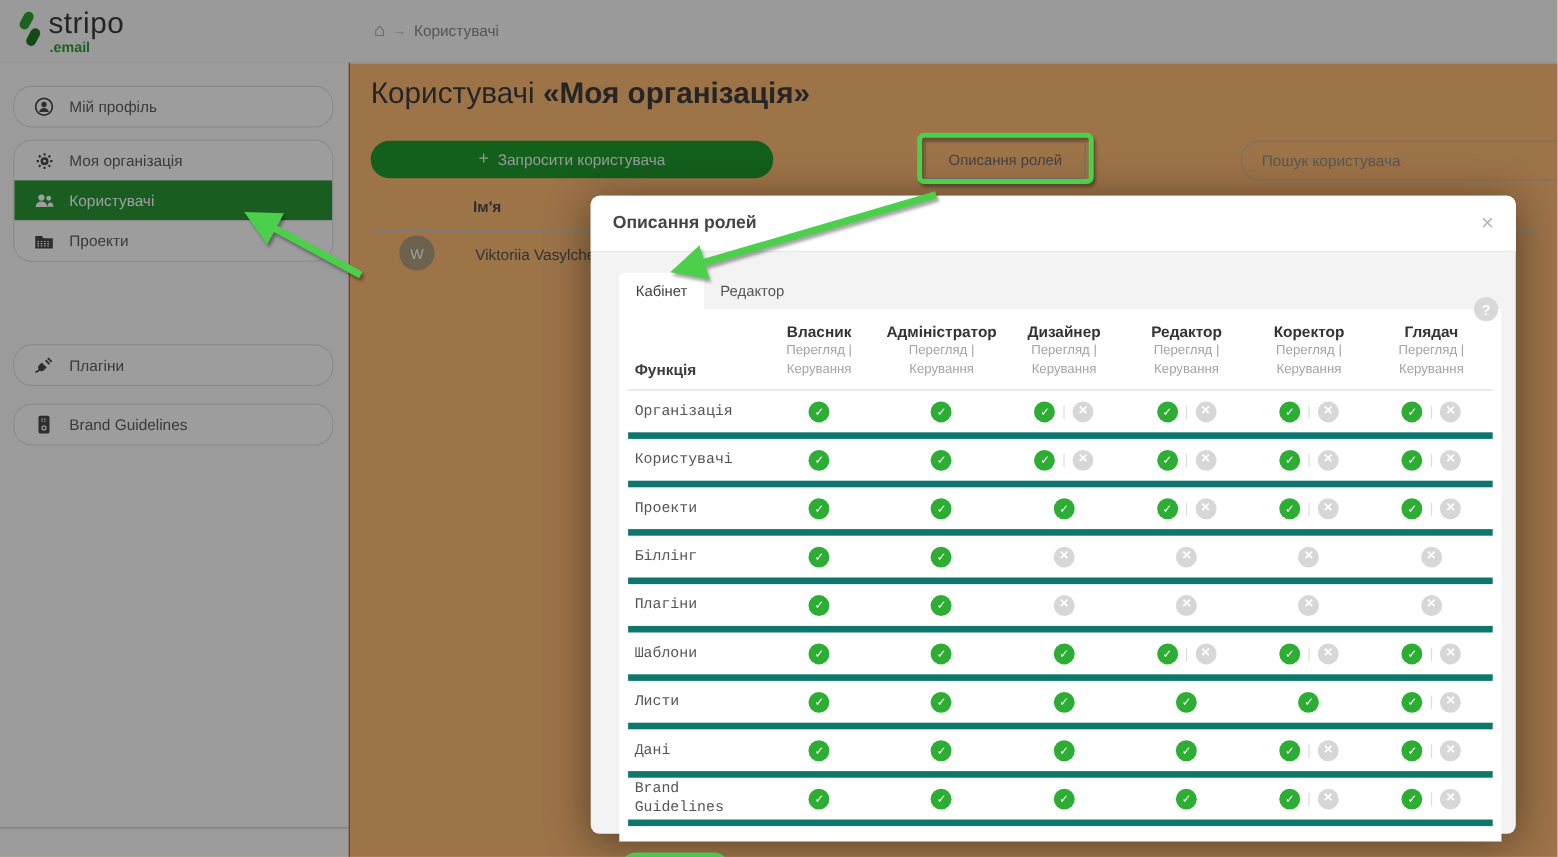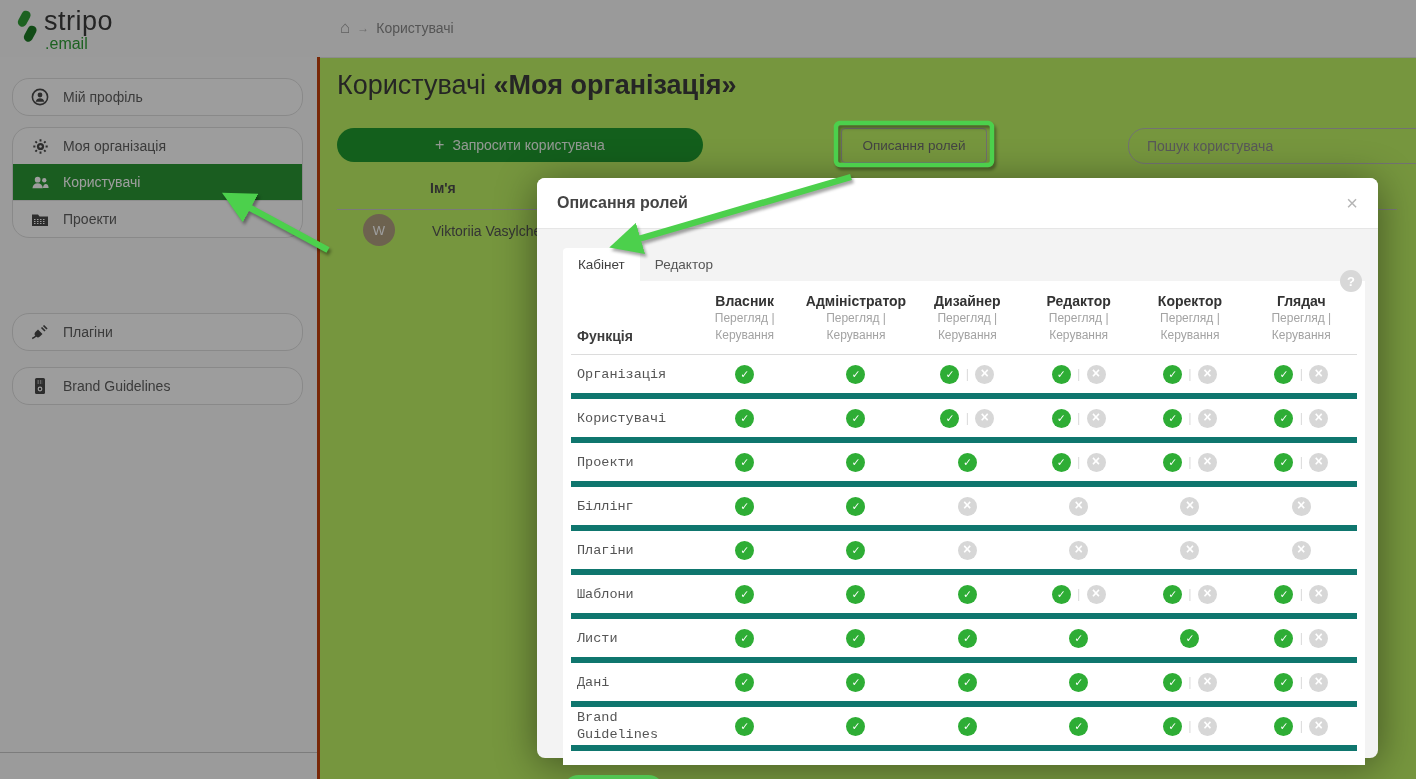--- a/index.html
+++ b/index.html
@@ -1,30 +1,30 @@
 <!DOCTYPE html>
 <html><head>
 <meta charset="utf-8">
 <style>
   html,body{margin:0;padding:0;}
   .stage{position:relative;width:1416px;height:779px;overflow:hidden;
-         background:#bef264;font-family:"Liberation Sans",sans-serif;}
+         background:#fdba74;font-family:"Liberation Sans",sans-serif;}
   
   .app{position:absolute;inset:0;z-index:1;}
   .topbar{position:absolute;left:0;top:0;width:1416px;height:57px;background:#f8f8f8;
           border-bottom:1px solid #e2e2e2;}
   .logo{position:absolute;left:14px;top:7px;display:flex;align-items:flex-start;}
   .logo-text{font-size:27px;color:#3d3d3d;letter-spacing:.5px;line-height:28px;}
-  .logo-sub{font-size:16px;color:#2f9e36;margin-left:-68px;margin-top:28px;}
+  .logo-sub{font-size:13px;color:#2f9e36;margin-left:-68px;margin-top:28px;font-weight:bold;}
   .breadcrumb{position:absolute;left:340px;top:20px;display:flex;align-items:center;
               gap:7px;color:#8a8a8a;font-size:14px;}
   .home-ic{font-size:17px;color:#9a9a9a;line-height:14px;}
   .bc-arrow{color:#b0b0b0;font-size:12px;}
   .sidebar{position:absolute;left:0;top:57px;width:317px;height:722px;background:#fafafa;
-           border-right:3px solid #c2410c;}
+           border-right:1px solid #c2410c;}
   .card{position:absolute;left:12px;width:289px;background:#fdfdfd;border:1px solid #dedede;
         border-radius:17px;overflow:hidden;}
   .srow{display:flex;align-items:center;gap:14px;height:36px;padding:0 3px 0 18px;
         color:#5f5f5f;font-size:14px;cursor:pointer;}
   .srow + .srow{border-top:1px solid #e6e6e6;}
   .srow .sic{width:18px;height:18px;display:flex;align-items:center;justify-content:center;}
   .srow.active{background:#2a9634;color:#fff;border-top:none;}
   .sb-divider{position:absolute;left:0;top:695px;width:317px;border-top:1px solid #c9c9c9;}
   
   .page-title{position:absolute;left:337px;top:70px;font-size:27px;color:#3c3c3c;}

